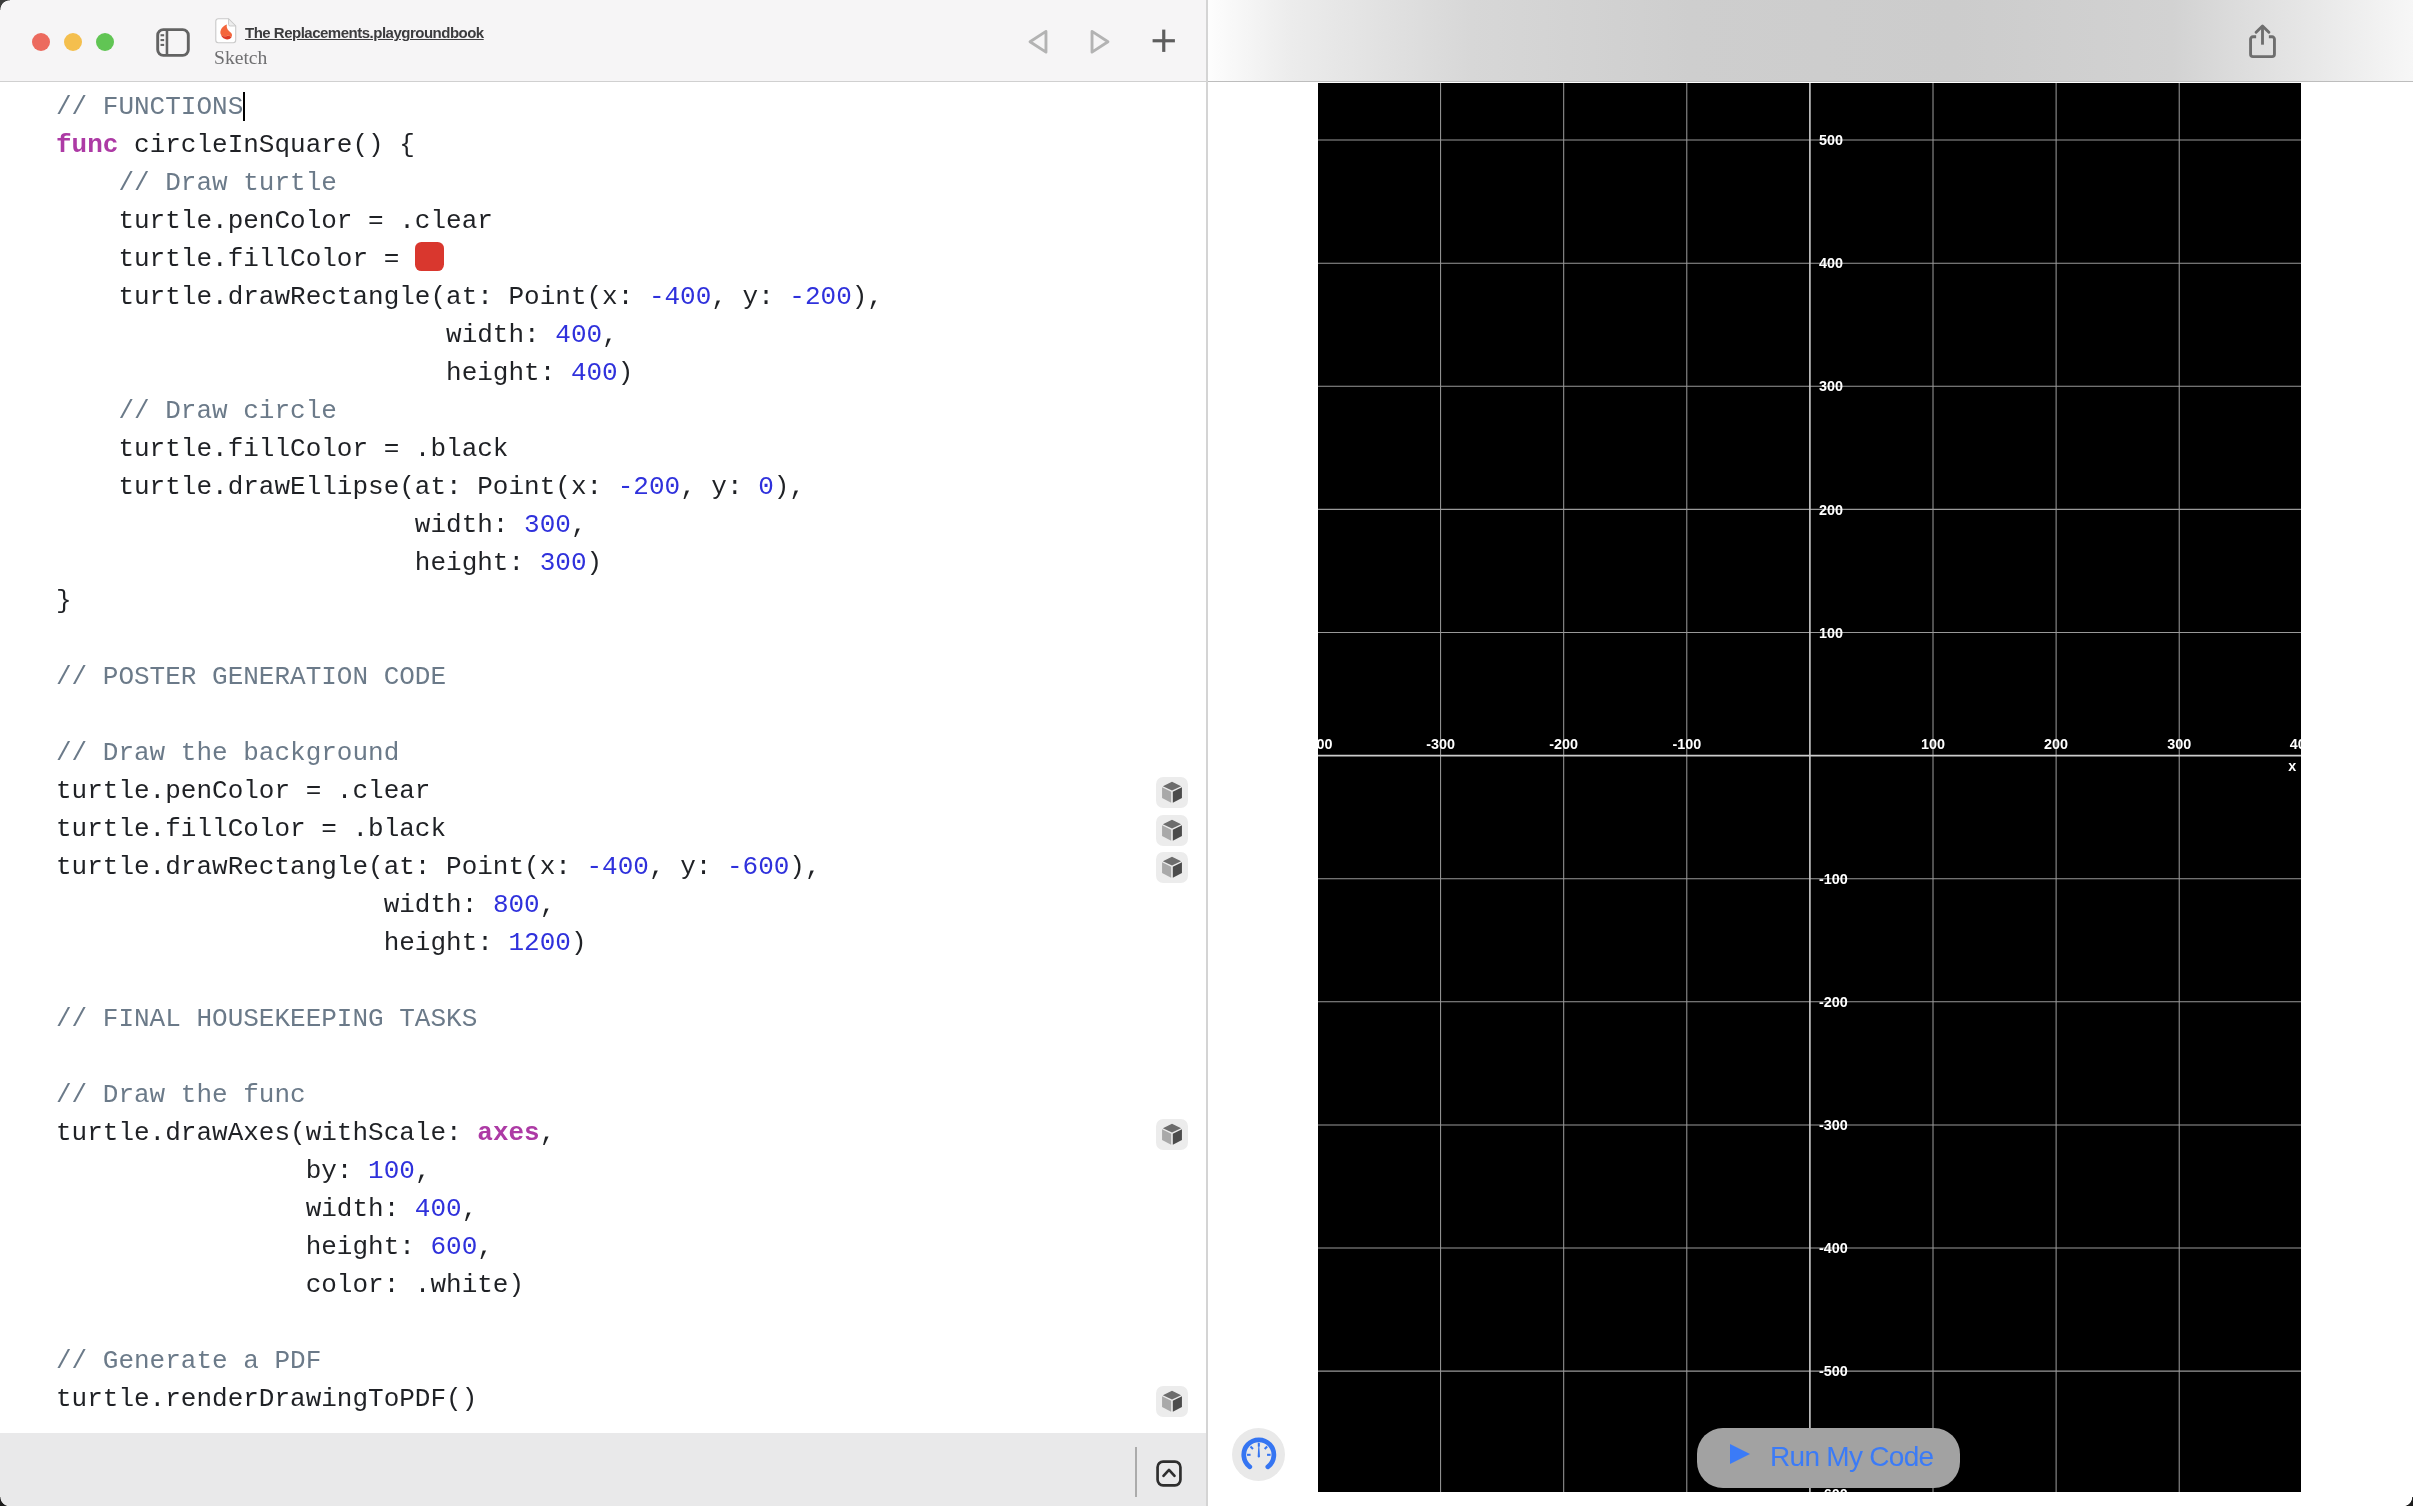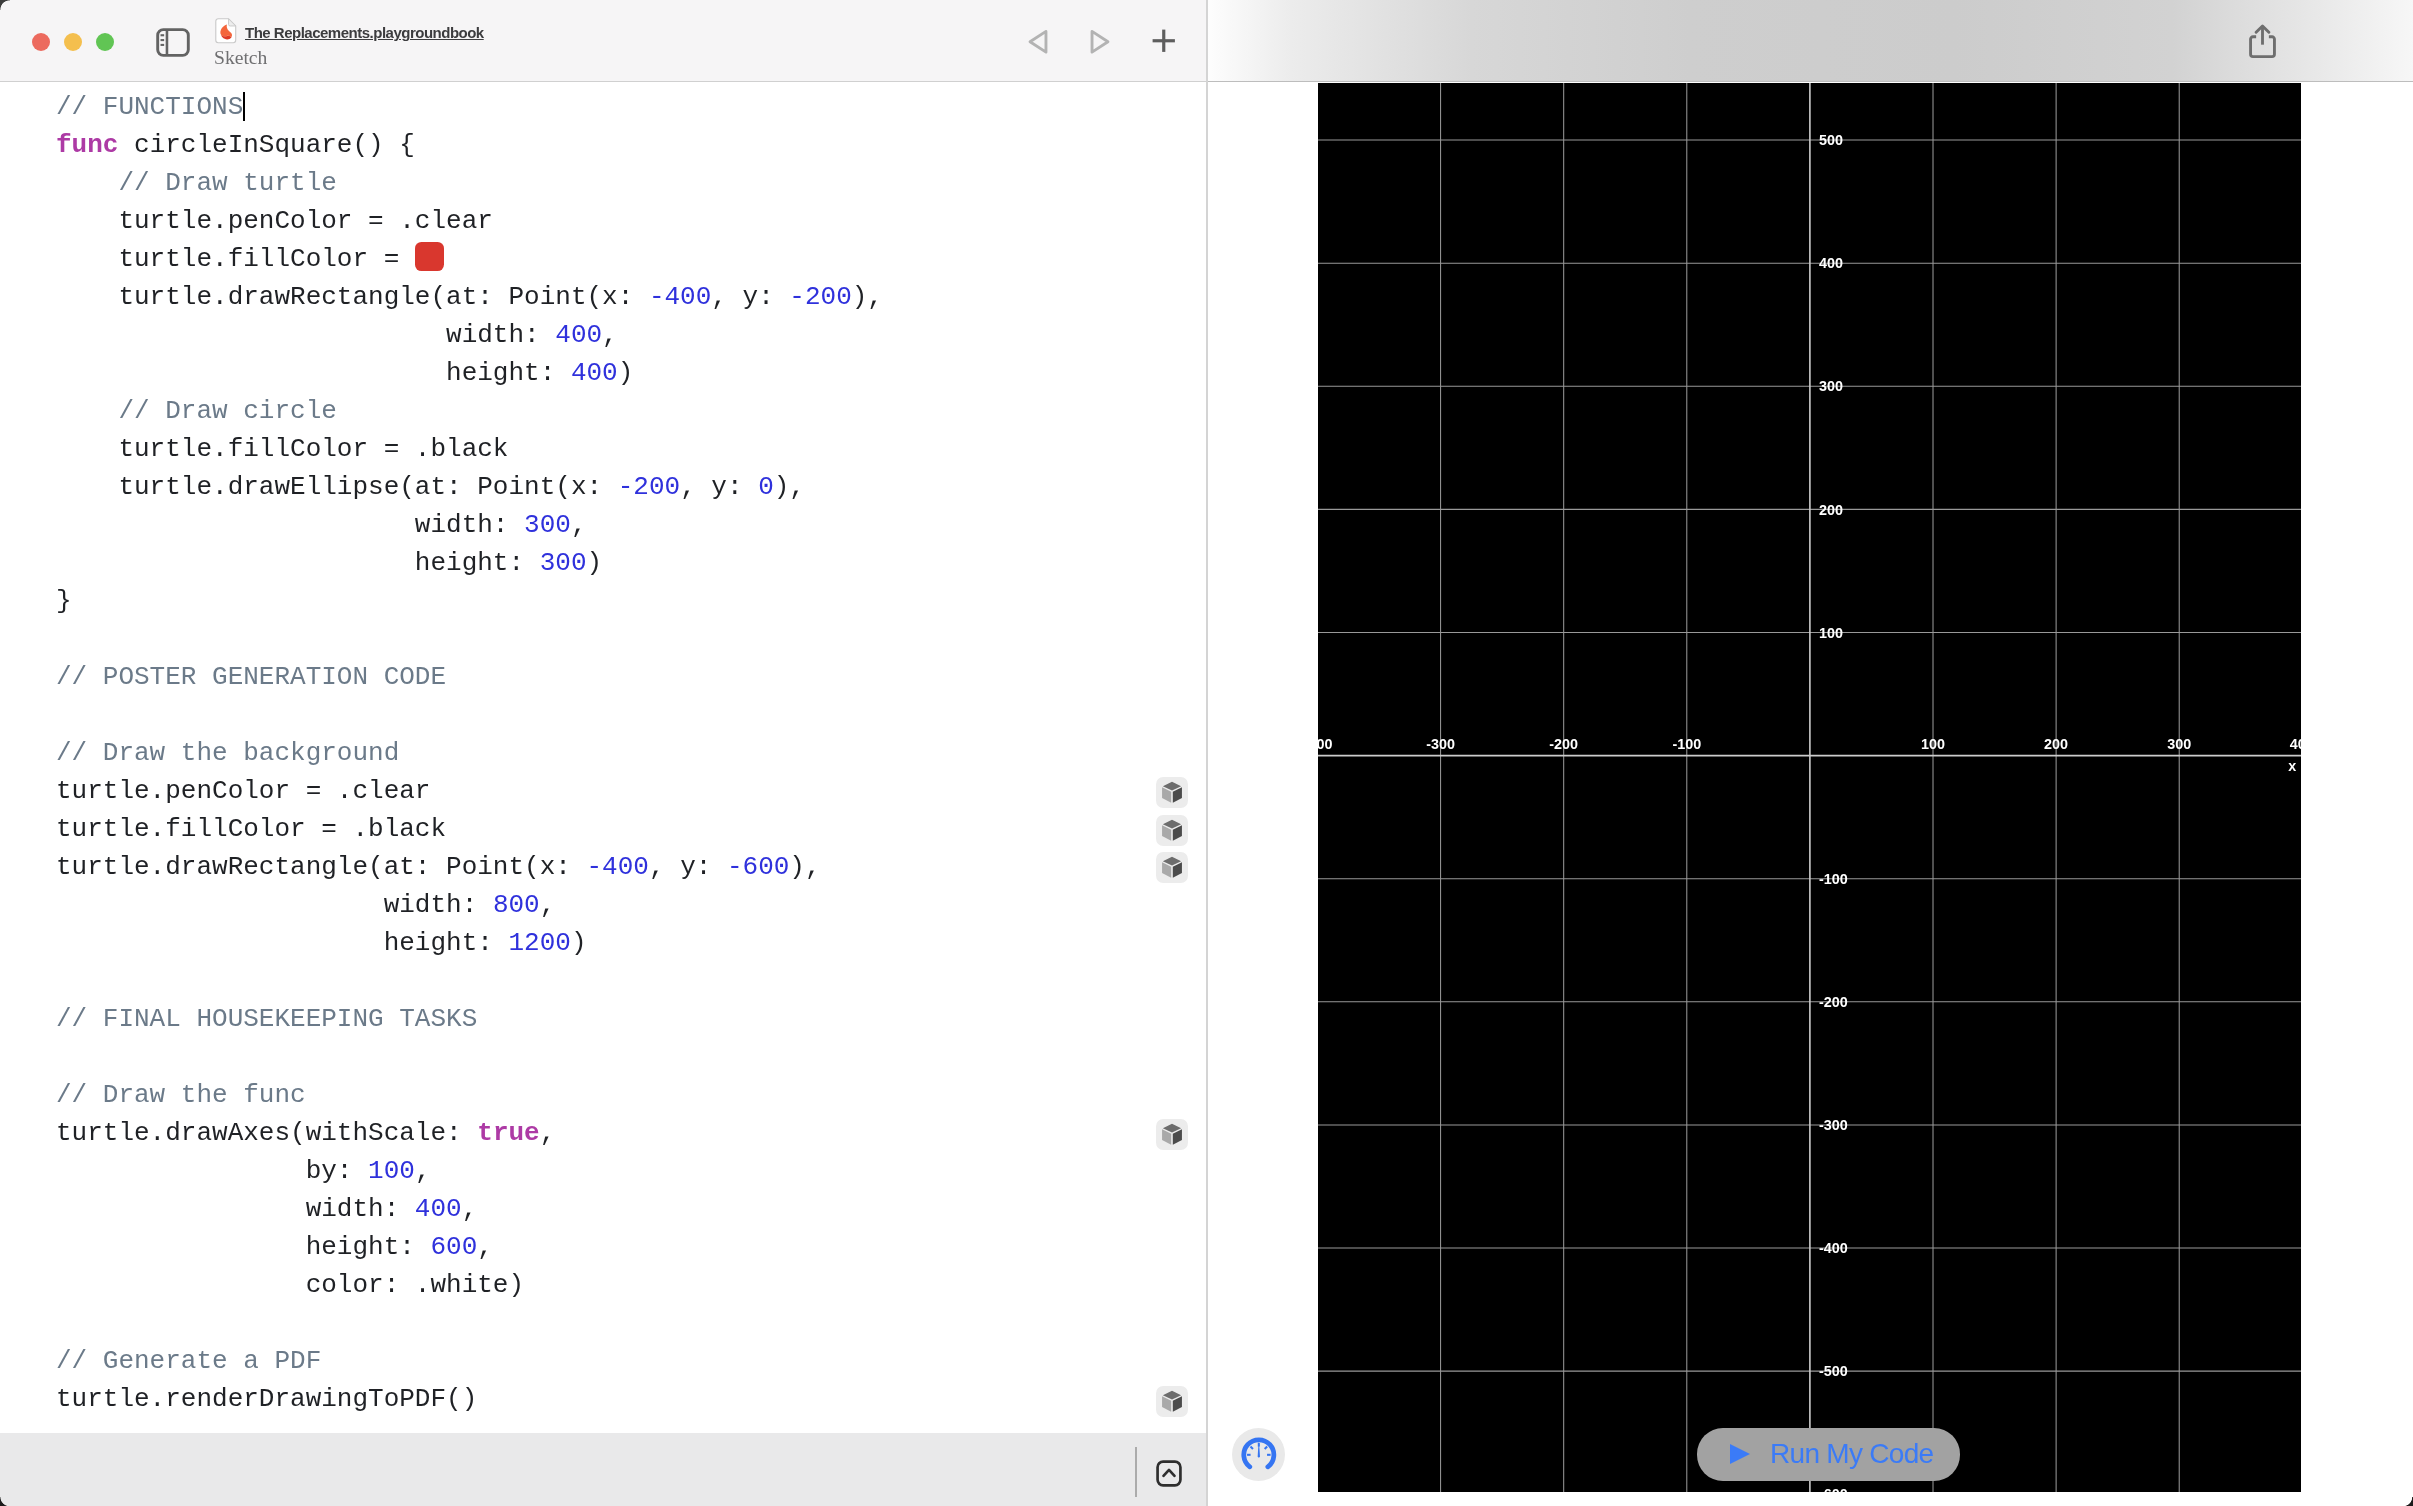--- a/index.html
+++ b/index.html
@@ -33,21 +33,21 @@
   #cursor{position:absolute;left:243px;top:8.8px;width:2.4px;height:29.5px;background:#000;}
   .swatch{display:inline-block;width:29px;height:29px;background:#d9372e;border-radius:6.4px;vertical-align:-5.6px;}
   .cube{position:absolute;left:1156px;width:32px;height:31px;border-radius:7.2px;background:#ececec;}
   
   #botBar{position:absolute;left:0;top:1433px;width:1206px;height:73px;background:#e9e9ea;}
   #botDiv{position:absolute;left:1135px;top:14.4px;width:1.6px;height:50px;background:#ababab;}
   
   #rightPane{position:absolute;left:1208px;top:83px;width:1206px;height:1424px;background:#fff;}
   #canvas{position:absolute;left:110px;top:0px;width:983px;height:1409px;background:#000;overflow:hidden;}
   
-  #runBtn{position:absolute;left:489px;top:1345px;width:263px;height:53px;border-radius:26px;background:#a2a2a2;}
+  #runBtn{position:absolute;left:489px;top:1345px;width:263px;height:60px;border-radius:26px;background:#a2a2a2;}
   #runTri{position:absolute;left:33px;top:16px;width:0;height:0;border-left:20px solid #3b7bf7;border-top:10.8px solid transparent;border-bottom:10.8px solid transparent;}
   #runTxt{position:absolute;left:73px;top:50%;transform:translateY(-54%);font-size:28px;letter-spacing:-0.7px;font-weight:500;color:#3b7bf7;white-space:nowrap;}
   
   #timer{position:absolute;left:24px;top:1345px;width:53px;height:53px;border-radius:50%;background:#e9e9e9;}
   
   .corner{position:absolute;width:9.6px;height:9.6px;}
   #cTL{left:0;top:0;background:radial-gradient(circle at 9.6px 9.6px, transparent 8.8px, #3c3c3c 9.6px);}
   #cBL{left:0;bottom:0;background:radial-gradient(circle at 9.6px 0px, transparent 8.8px, #1c1c1c 9.6px);}
   #cBR{right:0;bottom:0;background:radial-gradient(circle at 0px 0px, transparent 8.8px, #1c1c1c 9.6px);}
 </style>
@@ -75,21 +75,21 @@
 <span class="c">// Draw the background</span>
 turtle.penColor = .clear
 turtle.fillColor = .black
 turtle.drawRectangle(at: Point(x: <span class="n">-400</span>, y: <span class="n">-600</span>),
                      width: <span class="n">800</span>,
                      height: <span class="n">1200</span>)
 
 <span class="c">// FINAL HOUSEKEEPING TASKS</span>
 
 <span class="c">// Draw the func</span>
-turtle.drawAxes(withScale: <span class="k">true</span>,
+turtle.drawAxes(withScale: <span class="k">axes</span>,
                 by: <span class="n">100</span>,
                 width: <span class="n">400</span>,
                 height: <span class="n">600</span>,
                 color: .white)
 
 <span class="c">// Generate a PDF</span>
 turtle.renderDrawingToPDF()</pre>
     <div id="cursor"></div>
     <div class="cube" style="top:694px"><svg width="32" height="31" viewBox="0 0 40 39">
           <use href="#cubeg"></use>

